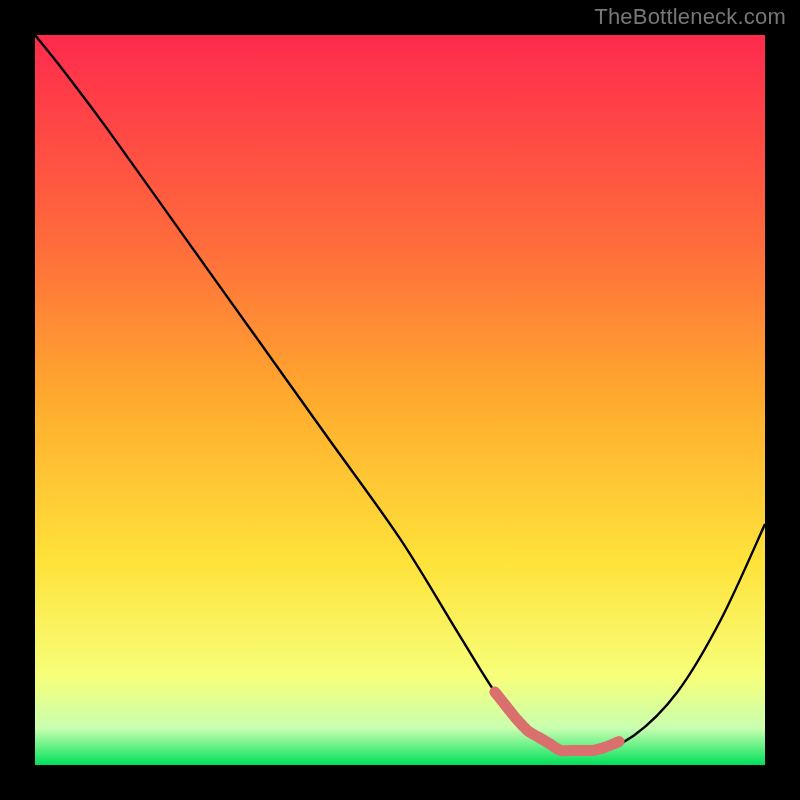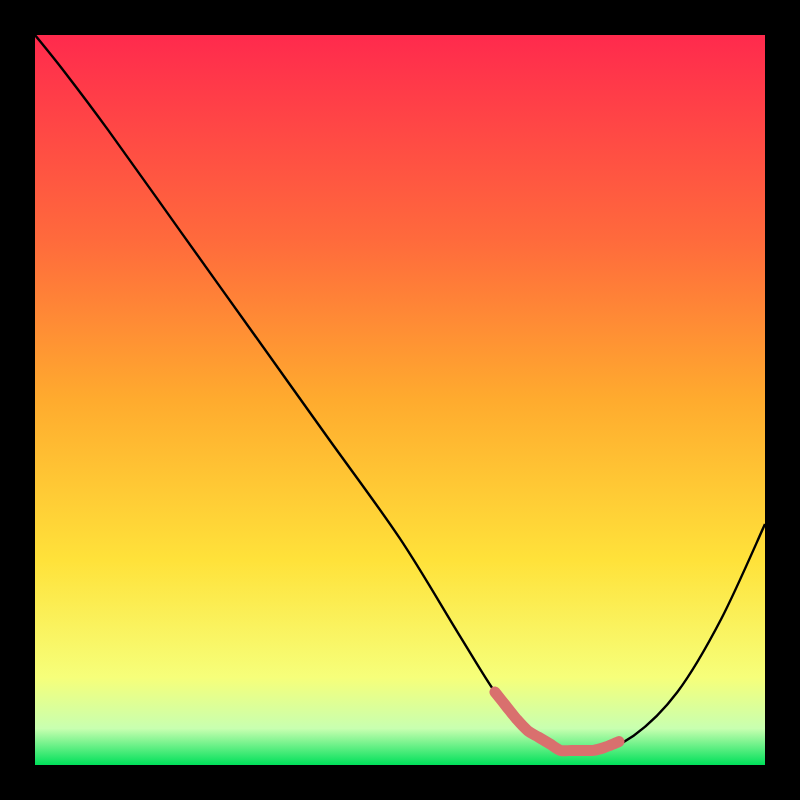--- a/index.html
+++ b/index.html
@@ -31,20 +31,21 @@
     left: 35px;
     top: 35px;
     width: 730px;
     height: 730px;
     display: block;
   }
 </style>
 </head>
 <body>
 <div class="container">
+  <div class="watermark">TheBottleneck.com</div>
   <svg class="chart" viewBox="0 0 730 730" preserveAspectRatio="none">
     <defs>
       <linearGradient id="bg-grad" x1="0" y1="0" x2="0" y2="1">
           <stop offset="0%" stop-color="#ff2a4d"></stop>
           <stop offset="28%" stop-color="#ff6a3c"></stop>
           <stop offset="50%" stop-color="#ffab2e"></stop>
           <stop offset="72%" stop-color="#ffe23a"></stop>
           <stop offset="88%" stop-color="#f6ff7a"></stop>
           <stop offset="95%" stop-color="#c8ffb0"></stop>
           <stop offset="100%" stop-color="#00e05a"></stop>

